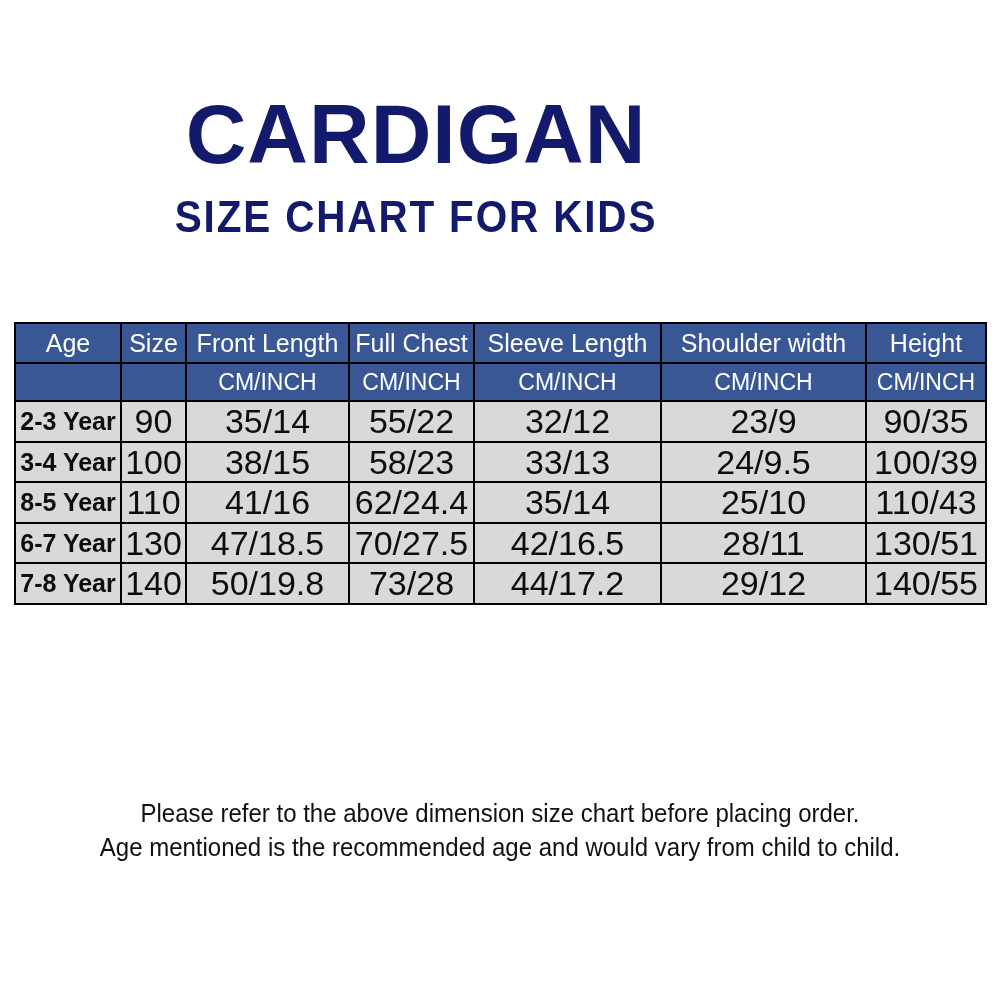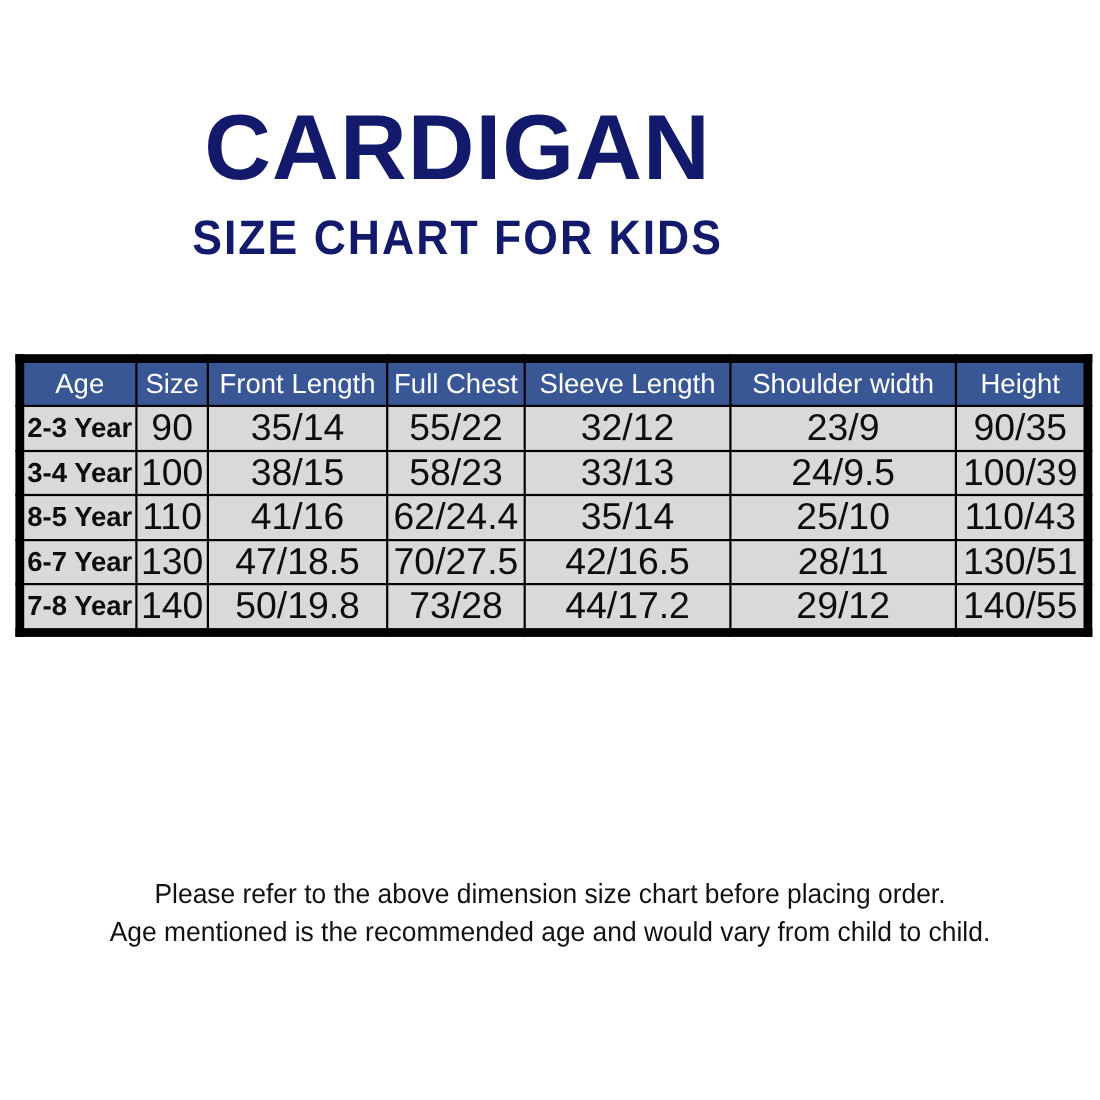--- a/index.html
+++ b/index.html
@@ -54,21 +54,21 @@
   .table-wrap {
     position: absolute;
     left: 14px;
     top: 322px;
     width: 971px;
   }
   table.size-chart {
     border-collapse: collapse;
     table-layout: fixed;
     width: 971px;
-    border: 8px solid #000000;
+    border: 2px solid #000000;
     padding-left: 35px;
   }
   table.size-chart td,
   table.size-chart th {
     border: 2px solid #000000;
     padding: 0;
     text-align: center;
     vertical-align: middle;
     font-family: "Liberation Sans", sans-serif;
   }
@@ -149,20 +149,29 @@
       <thead>
         <tr class="labels-row">
           <th>Age</th>
           <th>Size</th>
           <th>Front Length</th>
           <th>Full Chest</th>
           <th>Sleeve Length</th>
           <th>Shoulder width</th>
           <th>Height</th>
         </tr>
+        <tr class="units-row">
+          <th></th>
+          <th></th>
+          <th>CM/INCH</th>
+          <th>CM/INCH</th>
+          <th>CM/INCH</th>
+          <th>CM/INCH</th>
+          <th>CM/INCH</th>
+        </tr>
       </thead>
       <tbody id="chart-body">
           <tr>
             <td class="age-cell">2-3 Year</td>
             <td>90</td>
             <td>35/14</td>
             <td>55/22</td>
             <td>32/12</td>
             <td>23/9</td>
             <td>90/35</td>

